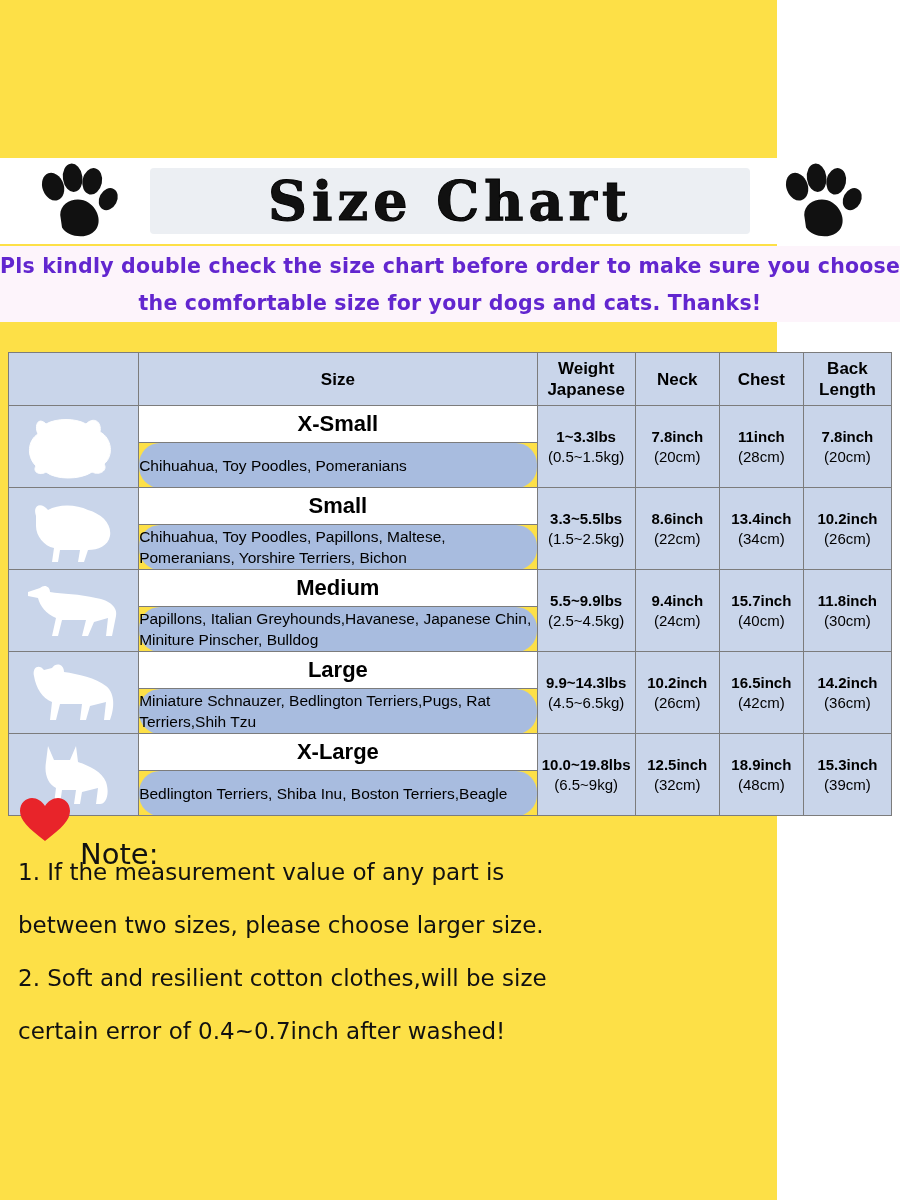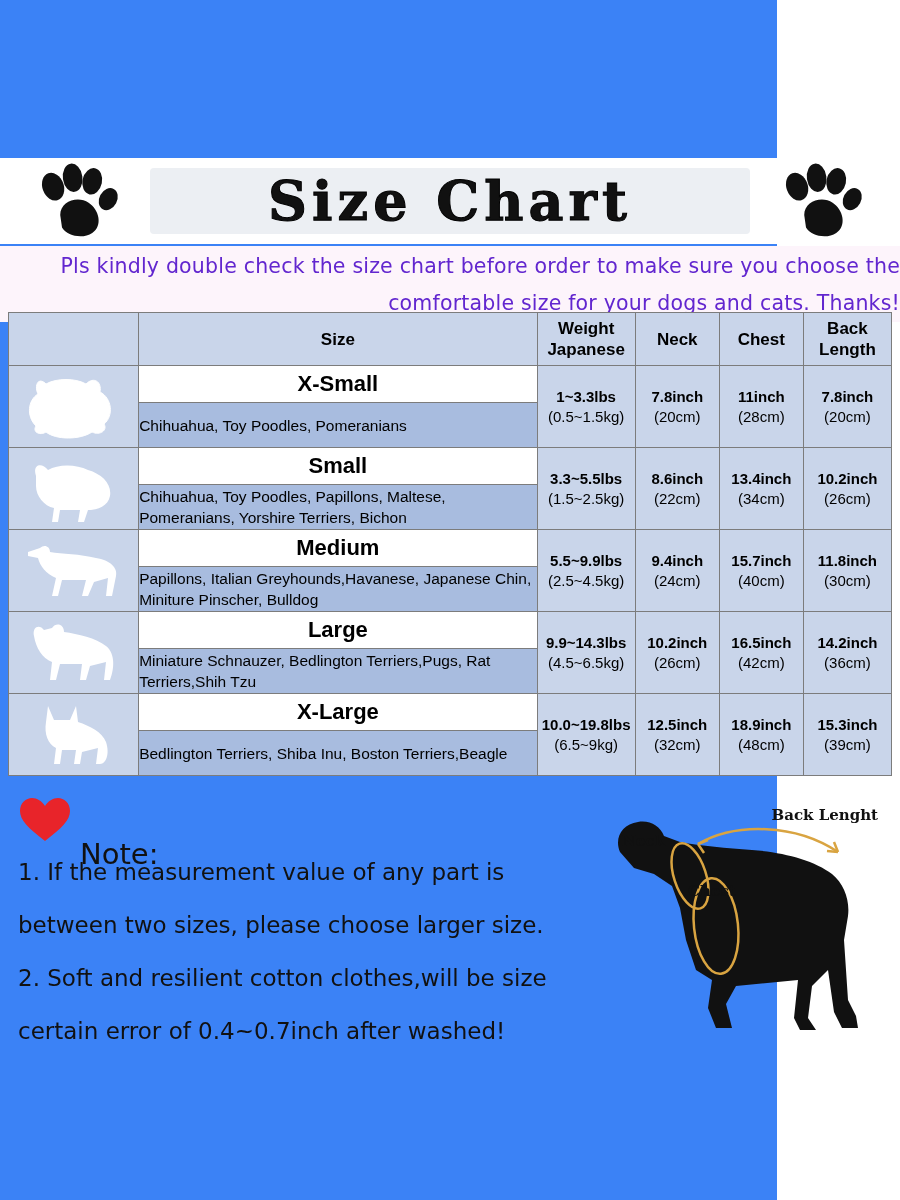--- a/index.html
+++ b/index.html
@@ -11,21 +11,21 @@
     width: 900px;
     height: 1200px;
     font-family: "Liberation Sans", sans-serif;
     color: #000;
     overflow: hidden;
   }
   .page {
     position: relative;
     width: 777px;
     height: 1200px;
-    background: #3b82f6;
+    background: #fde047;
   }
 
   
   .title-band {
     position: absolute;
     top: 158px;
     left: 0;
     width: 900px;
     height: 86px;
     background: #ffffff;
@@ -65,33 +65,33 @@
   
   .subtitle {
     position: absolute;
     top: 246px;
     left: 0;
     width: 900px;
     height: 76px;
     background: #fdf4fb;
     color: #6226cf;
     font-family: "DejaVu Sans", sans-serif;
-    font-weight: normal;
+    font-weight: bold;
     font-size: 20.5px;
     line-height: 37px;
-    text-align: right;
+    text-align: center;
     padding-top: 2px;
     box-sizing: border-box;
     letter-spacing: 0.2px;
   }
 
   
   .table-wrap {
     position: absolute;
-    top: 312px;
+    top: 352px;
     left: 8px;
     width: 884px;
   }
   table.size-table {
     border-collapse: collapse;
     width: 884px;
     table-layout: fixed;
     font-size: 15px;
   }
   table.size-table td, table.size-table th {
@@ -124,20 +124,21 @@
     height: 36px;
     line-height: 36px;
     margin-top: 37px;
   }
   .breeds {
     background: #a8bcdf;
     font-size: 15.5px;
     line-height: 21px;
     padding: 3px 8px 4px 8px;
     height: 44px;
+    border-radius: 21px;
   }
   .meas {
     background: #c9d5ea;
     text-align: center;
     font-size: 15px;
     line-height: 20px;
     font-weight: bold;
     margin-left: 20px;
   }
   .meas .sub { font-weight: normal; }
@@ -402,34 +403,15 @@
       <svg viewBox="0 0 54 48" width="54" height="48">
         <path d="M27 45 C10 32 2 24 2 15 C2 7 8 2 14 2 C19 2 24 5 27 10 C30 5 35 2 40 2 C46 2 52 7 52 15 C52 24 44 32 27 45 Z" fill="#e8242a"></path>
       </svg>
     </div>
     <div class="note-title">Note:</div>
     <div class="note-lines">
       <div>1. If the measurement value of any part is between two sizes, please choose larger size.</div>
       <div>2. Soft and resilient cotton clothes,will be size certain error of 0.4~0.7inch after washed!</div>
     </div>
 
-    <div class="dog-diagram">
-      <svg width="310" height="260" viewBox="0 0 310 260">
-
-        <path d="M44 62 C38 48 46 34 62 32 C74 30 84 36 88 46 L104 52 C126 56 150 58 176 60 C206 62 238 70 256 84 C268 94 274 110 272 126
-                 L268 150 L272 210 L280 226 L282 238 L266 238 L258 222 L252 180 L236 196 L232 228 L240 240 L224 240 L218 228 L222 190
-                 L160 196 L150 214 L156 238 L140 238 L132 218 L136 190 L120 180 L110 150 L104 118 L96 96 L78 84 L58 78 Z" fill="#111111"></path>
-
-        <ellipse cx="114" cy="86" rx="16" ry="34" fill="none" stroke="#d9a441" stroke-width="2.5" transform="rotate(-18 114 86)"></ellipse>
-
-        <ellipse cx="140" cy="136" rx="22" ry="48" fill="none" stroke="#d9a441" stroke-width="2.5" transform="rotate(-6 140 136)"></ellipse>
-
-        <path d="M122 54 C160 32 220 34 262 62" fill="none" stroke="#d9a441" stroke-width="2.5"></path>
-        <path d="M122 54 l10 -4 M122 54 l6 9" fill="none" stroke="#d9a441" stroke-width="2.5"></path>
-        <path d="M262 62 l-11 -1 M262 62 l-4 -10" fill="none" stroke="#d9a441" stroke-width="2.5"></path>
-      </svg>
-      <div class="diagram-label lbl-back">Back Lenght</div>
-      <div class="diagram-label lbl-neck">Neck</div>
-      <div class="diagram-label lbl-chest">Chest</div>
-    </div>
   </div>
 
 </div>
 
 </body></html>

